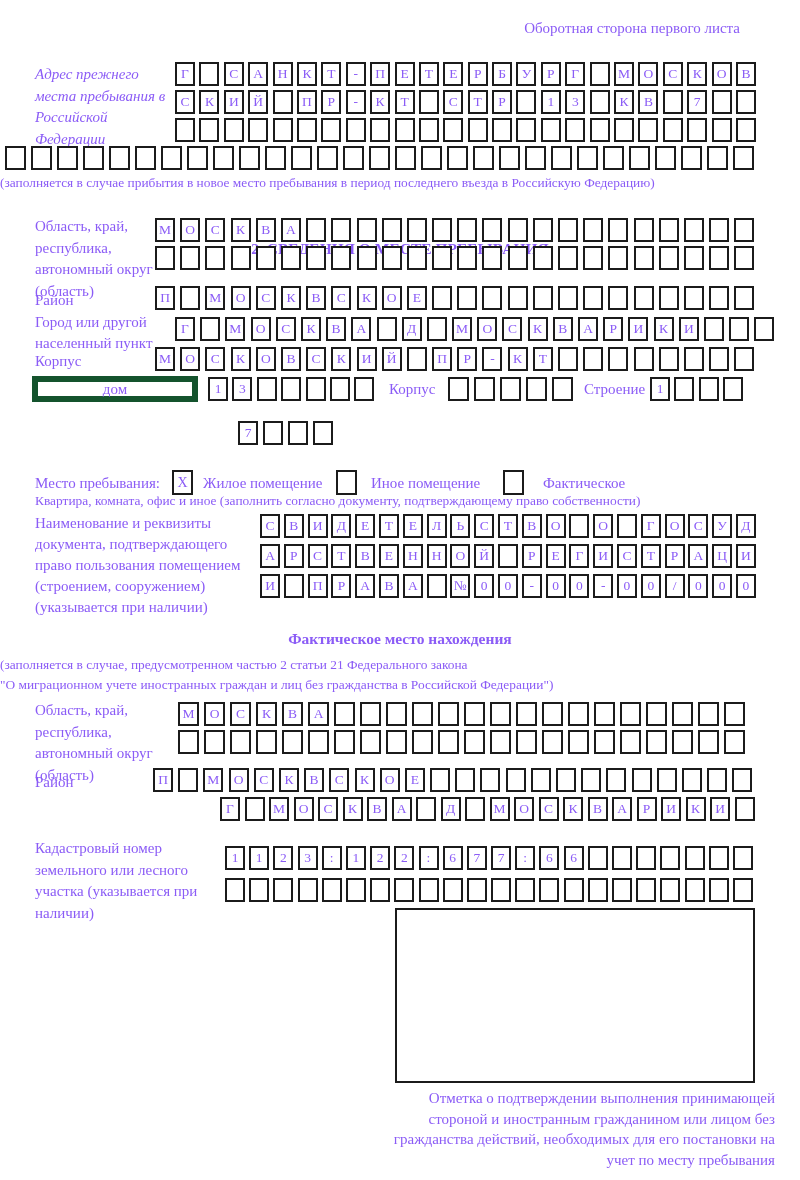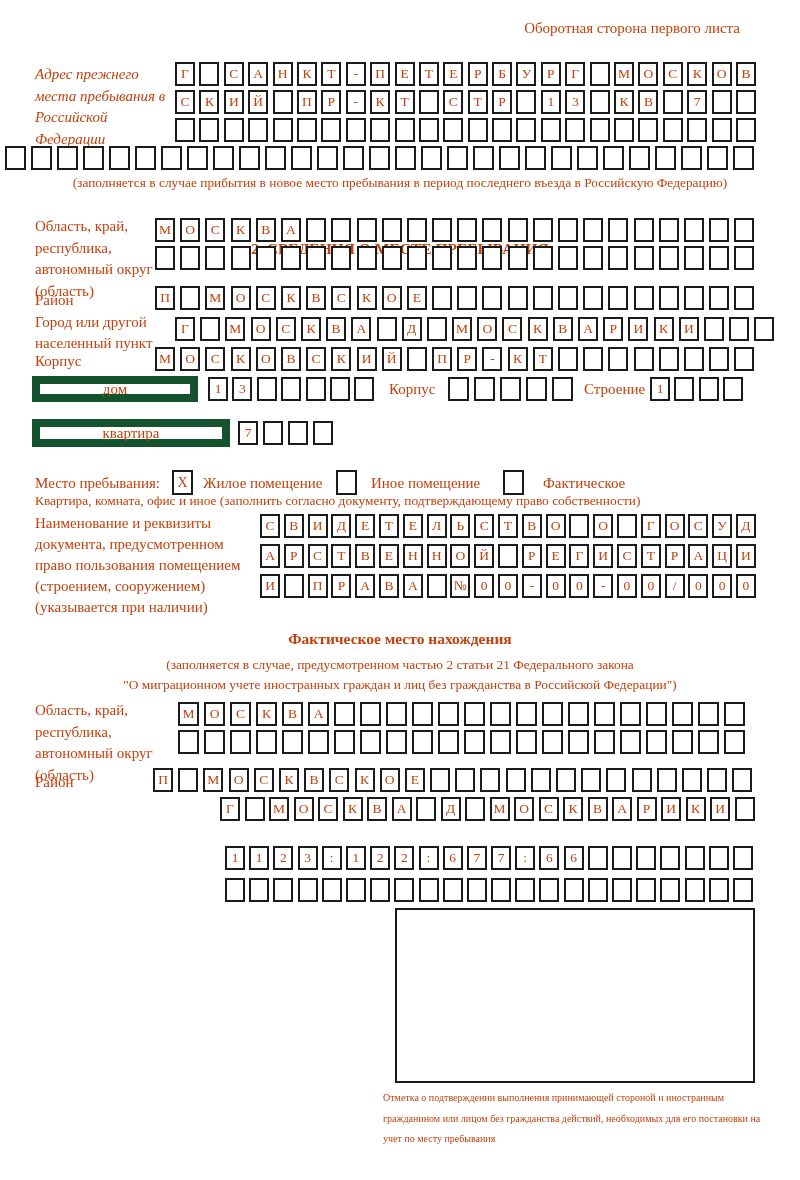--- a/index.html
+++ b/index.html
@@ -1,24 +1,24 @@
 <!DOCTYPE html>
 <html lang="ru"><head>
 <meta charset="utf-8">
 <style>
   html,body{margin:0;padding:0;background:#ffffff;}
   .page{
     position:relative;width:800px;height:1180px;background:#ffffff;
-    font-family:"Liberation Serif","DejaVu Serif",serif;color:#c2410c;
+    font-family:"Liberation Serif","DejaVu Serif",serif;color:#8b5cf6;
     overflow:hidden;
   }
   .hnote{position:absolute;top:20px;left:0;width:740px;text-align:right;font-size:15px;}
   .lbl{position:absolute;font-size:15px;line-height:21.5px;}
   .cap{position:absolute;font-size:13.4px;line-height:17px;}
-  .center{left:0;width:800px;text-align:center;}
+  .center{left:0;width:800px;text-align:left;}
   .title{position:absolute;left:0;width:800px;text-align:center;font-weight:bold;font-size:15.5px;}
   .cellrow{position:absolute;display:flex;}
   .cell{
     box-sizing:border-box;flex:none;width:20px;height:24px;
     border:2px solid #1b1b1b;background:#fff;
     display:flex;align-items:center;justify-content:center;
     font-size:13.5px;line-height:1;
   }
   .p24{gap:4.4px;}
   .pfull{gap:5px;}   .pfull .cell{width:21px;}
@@ -26,30 +26,30 @@
   .h7{gap:4.4px;}
   .k5{gap:5px;}      .k5 .cell{width:21px;}
   .st4{gap:4.4px;}
   .ap4{gap:5px;}
   .doc21{gap:3.8px;}
   .a22{gap:5px;}     .a22 .cell{width:21px;}
   .a24{gap:5.2px;}
   .ac22{gap:4.5px;}
   .cad22{gap:4.2px;}
   .wbox{
-    position:absolute;box-sizing:border-box;border:8px solid #14532d;background:#fff;
+    position:absolute;box-sizing:border-box;border:6px solid #14532d;background:#fff;
     display:flex;align-items:center;justify-content:center;font-size:15px;
   }
   .cellbox{
     position:absolute;box-sizing:border-box;width:21px;height:25px;
     border:2px solid #1b1b1b;background:#fff;
     display:flex;align-items:center;justify-content:center;font-size:14px;
   }
   .stampbox{position:absolute;left:395px;top:908px;width:360px;height:175px;box-sizing:border-box;border:2px solid #1b1b1b;background:#fff;}
-  .stampcap{position:absolute;left:383px;top:1088px;width:392px;text-align:left;font-size:10px;line-height:20.5px;}
+  .stampcap{position:absolute;left:383px;top:1088px;width:392px;text-align:right;font-size:15px;line-height:20.5px;}
 </style>
 </head>
 <body>
 
 <div class="page">
 
   <div class="hnote">Оборотная сторона первого листа</div>
 
   <div class="lbl" style="left:35px;top:64px;width:132px;font-style:italic;">Адрес прежнего места пребывания в Российской Федерации</div>
   <div class="cellrow p24" style="left:175px;top:62px;">
@@ -322,38 +322,37 @@
       <span class="cell"></span>
     </div>
   <div class="lbl" style="left:584px;top:379px;">Строение</div>
   <div class="cellrow st4" style="left:650px;top:377px;">
       <span class="cell">1</span>
       <span class="cell"></span>
       <span class="cell"></span>
       <span class="cell"></span>
     </div>
 
-  <div class="wbox" style="left:32px;top:419px;width:198px;height:28px;">квартира</div>
   <div class="cellrow ap4" style="left:238px;top:421px;">
       <span class="cell">7</span>
       <span class="cell"></span>
       <span class="cell"></span>
       <span class="cell"></span>
     </div>
   <div class="cap" style="left:35px;top:452px;margin-top:40px;">Квартира, комната, офис и иное (заполнить согласно документу, подтверждающему право собственности)</div>
 
   <div class="lbl" style="left:35px;top:473px;">Место пребывания:</div>
   <span class="cellbox" style="left:172px;top:470px;">X</span>
   <div class="lbl" style="left:203px;top:473px;">Жилое помещение</div>
   <span class="cellbox" style="left:336px;top:470px;"></span>
   <div class="lbl" style="left:371px;top:473px;">Иное помещение</div>
   <span class="cellbox" style="left:503px;top:470px;"></span>
   <div class="lbl" style="left:543px;top:473px;">Фактическое</div>
 
-  <div class="lbl" style="left:35px;top:513px;width:218px;line-height:21px;">Наименование и реквизиты документа, предусмотренном право пользования помещением (строением, сооружением) (указывается при наличии)</div>
+  <div class="lbl" style="left:35px;top:513px;width:218px;line-height:21px;">Наименование и реквизиты документа, подтверждающего право пользования помещением (строением, сооружением) (указывается при наличии)</div>
   <div class="cellrow doc21" style="left:260px;top:514px;">
       <span class="cell">С</span>
       <span class="cell">В</span>
       <span class="cell">И</span>
       <span class="cell">Д</span>
       <span class="cell">Е</span>
       <span class="cell">Т</span>
       <span class="cell">Е</span>
       <span class="cell">Л</span>
       <span class="cell">Ь</span>
@@ -517,20 +516,21 @@
       <span class="cell">К</span>
       <span class="cell">В</span>
       <span class="cell">А</span>
       <span class="cell">Р</span>
       <span class="cell">И</span>
       <span class="cell">К</span>
       <span class="cell">И</span>
       <span class="cell"></span>
     </div>
 
+  <div class="lbl" style="left:35px;top:838px;width:178px;">Кадастровый номер земельного или лесного участка (указывается при наличии)</div>
   <div class="cellrow cad22" style="left:225px;top:846px;">
       <span class="cell">1</span>
       <span class="cell">1</span>
       <span class="cell">2</span>
       <span class="cell">3</span>
       <span class="cell">:</span>
       <span class="cell">1</span>
       <span class="cell">2</span>
       <span class="cell">2</span>
       <span class="cell">:</span>

